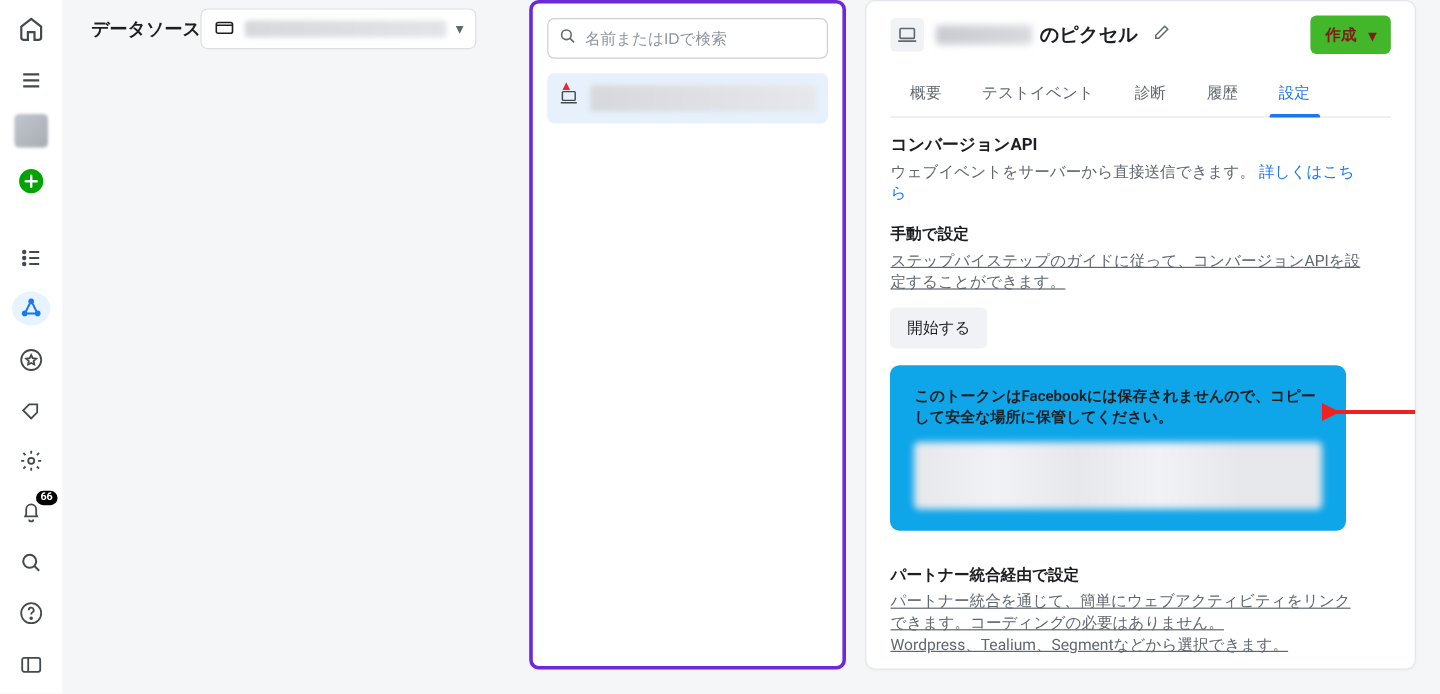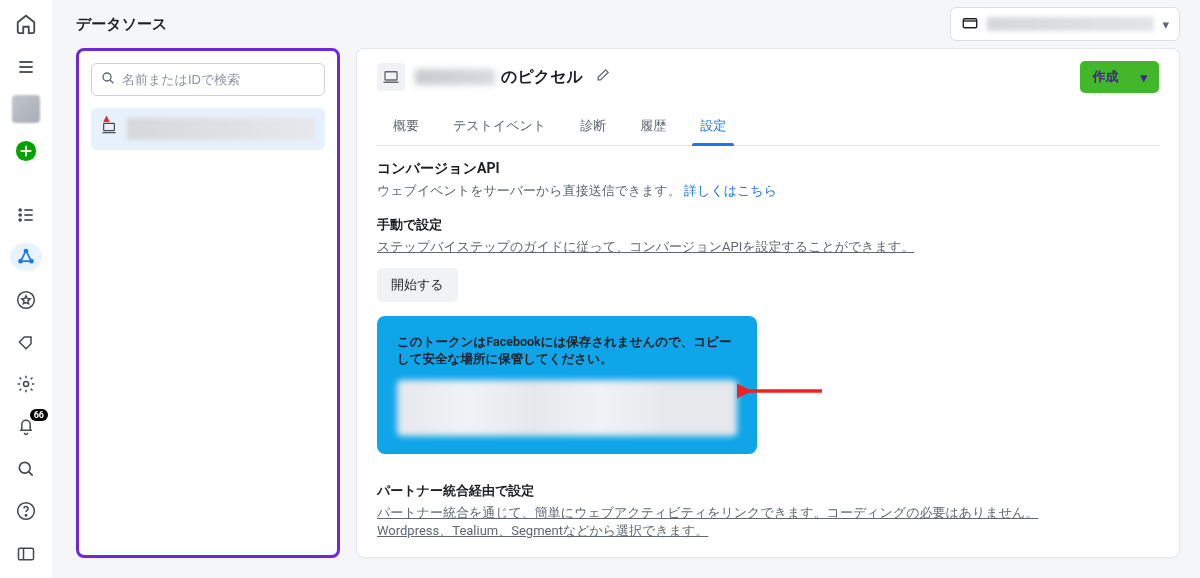--- a/index.html
+++ b/index.html
@@ -63,21 +63,21 @@
       background: linear-gradient(135deg, #c1c5cc, #a8acb4);
       filter: blur(1.2px);
     }
     .page {
       position: absolute;
       left: 52px;
       right: 0;
       top: 0;
       bottom: 0;
       display: flex;
-      flex-direction: column;
+      flex-direction: row;
     }
     .topbar {
       height: 48px;
       display: flex;
       align-items: center;
       padding: 0 20px 0 24px;
       justify-content: space-between;
     }
     .topbar h1 {
       font-size: 15px;
@@ -218,29 +218,29 @@
       font-weight: 700;
     }
     .title-row .edit-pencil {
       color: #606770;
       cursor: pointer;
       padding: 2px;
     }
     .title-row .spacer { flex: 1; }
     .btn-create {
       background: #42b72a;
-      color: #4c1d95;
+      color: #7f1d1d;
       font-weight: 600;
       border: none;
       border-radius: 5px;
       padding: 7px 12px;
       font-size: 13px;
       display: flex;
       align-items: center;
-      gap: 22px;
+      gap: 10px;
       cursor: pointer;
     }
     .tabs {
       display: flex;
       gap: 2px;
       margin-top: 14px;
       border-bottom: 1px solid #e4e6eb;
     }
     .tab {
       padding: 10px 16px;

